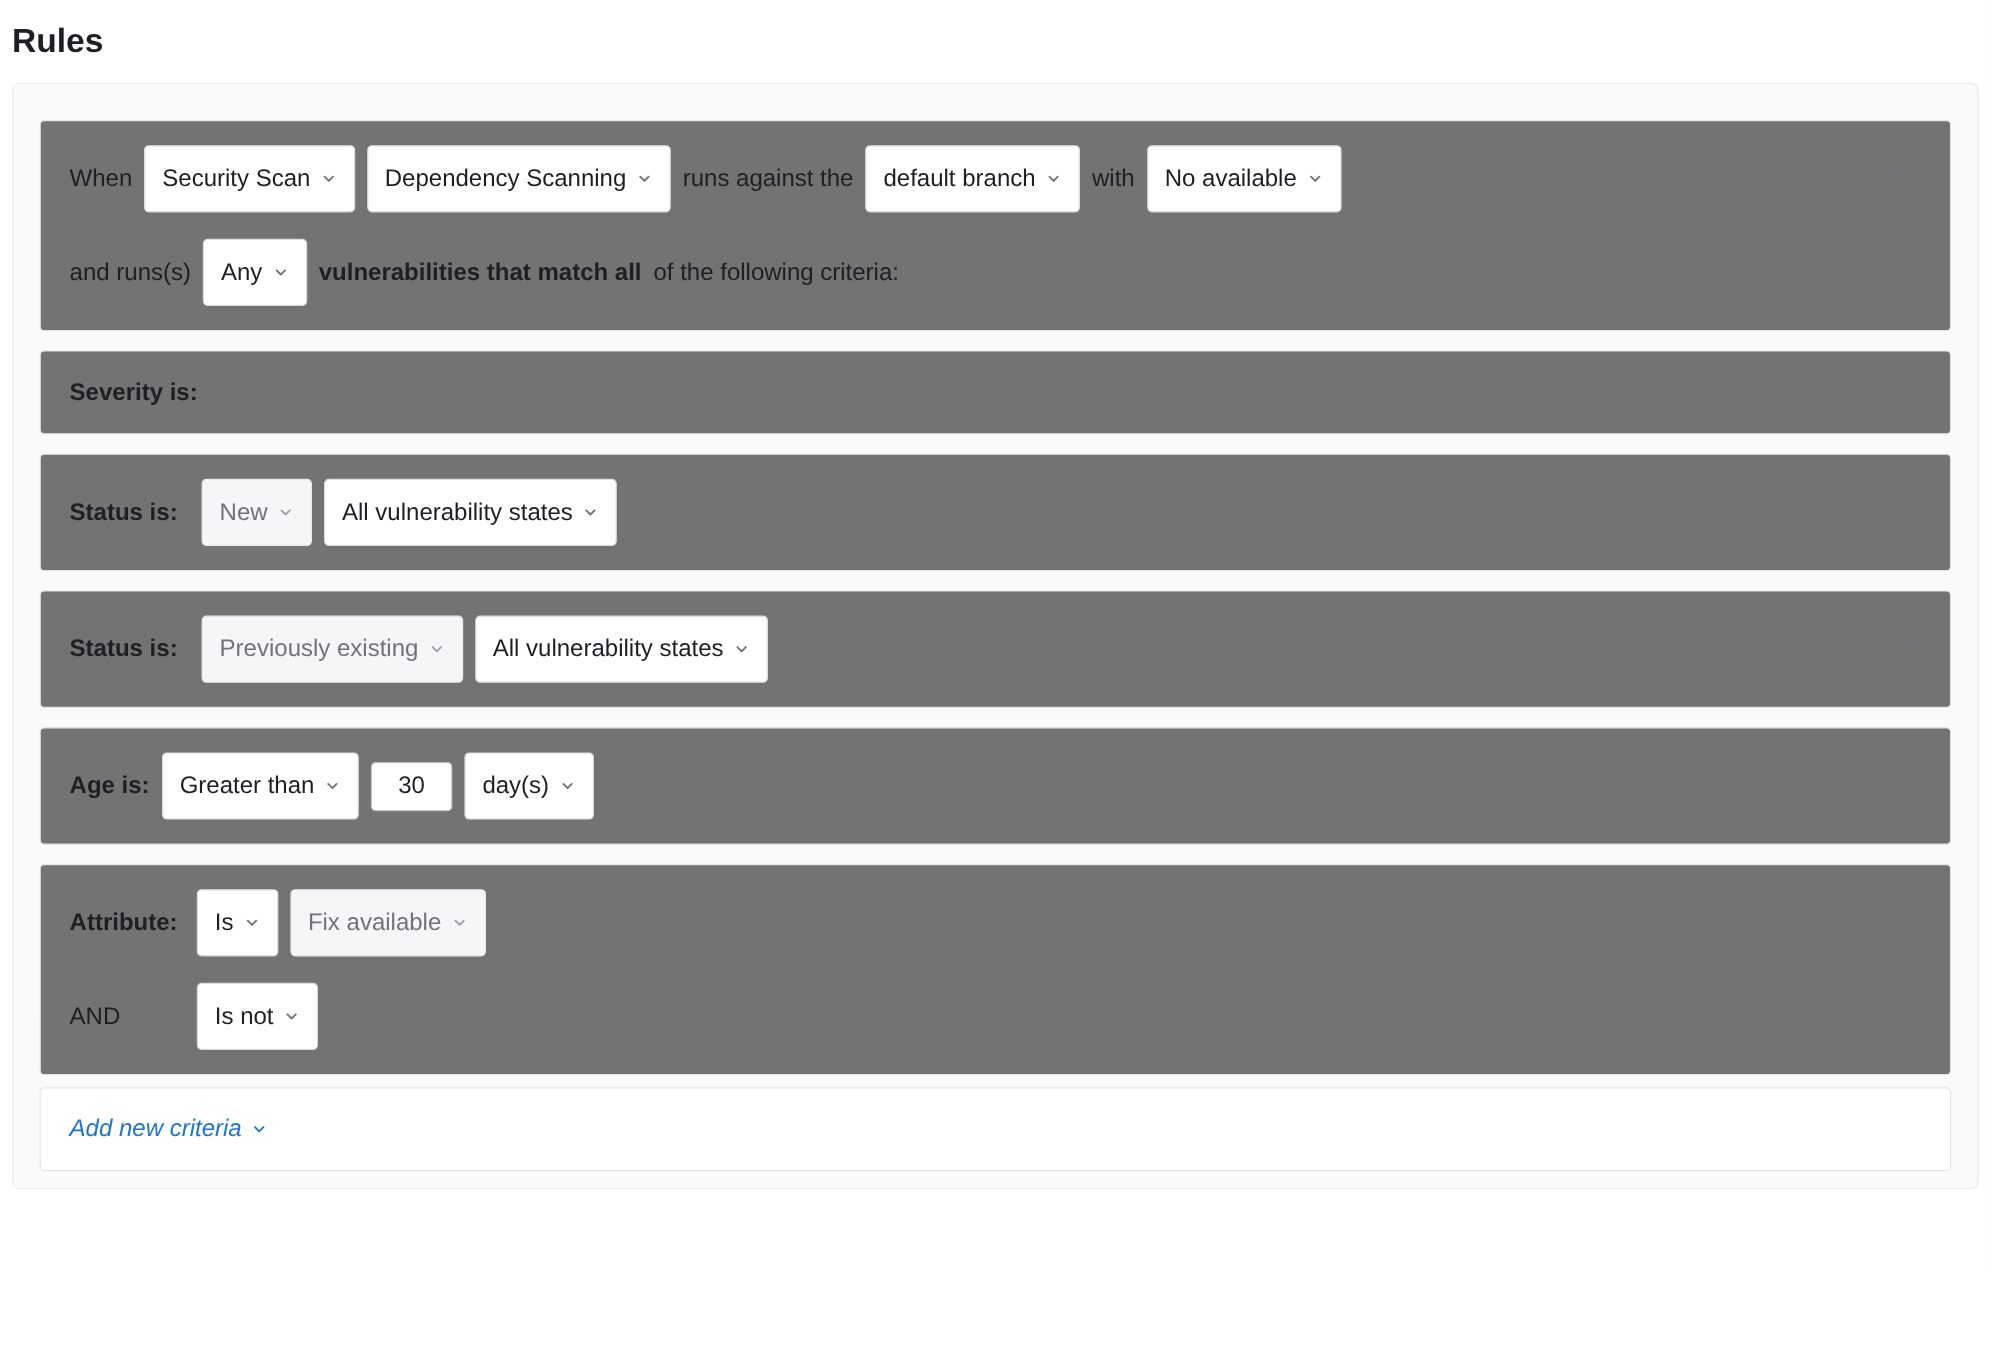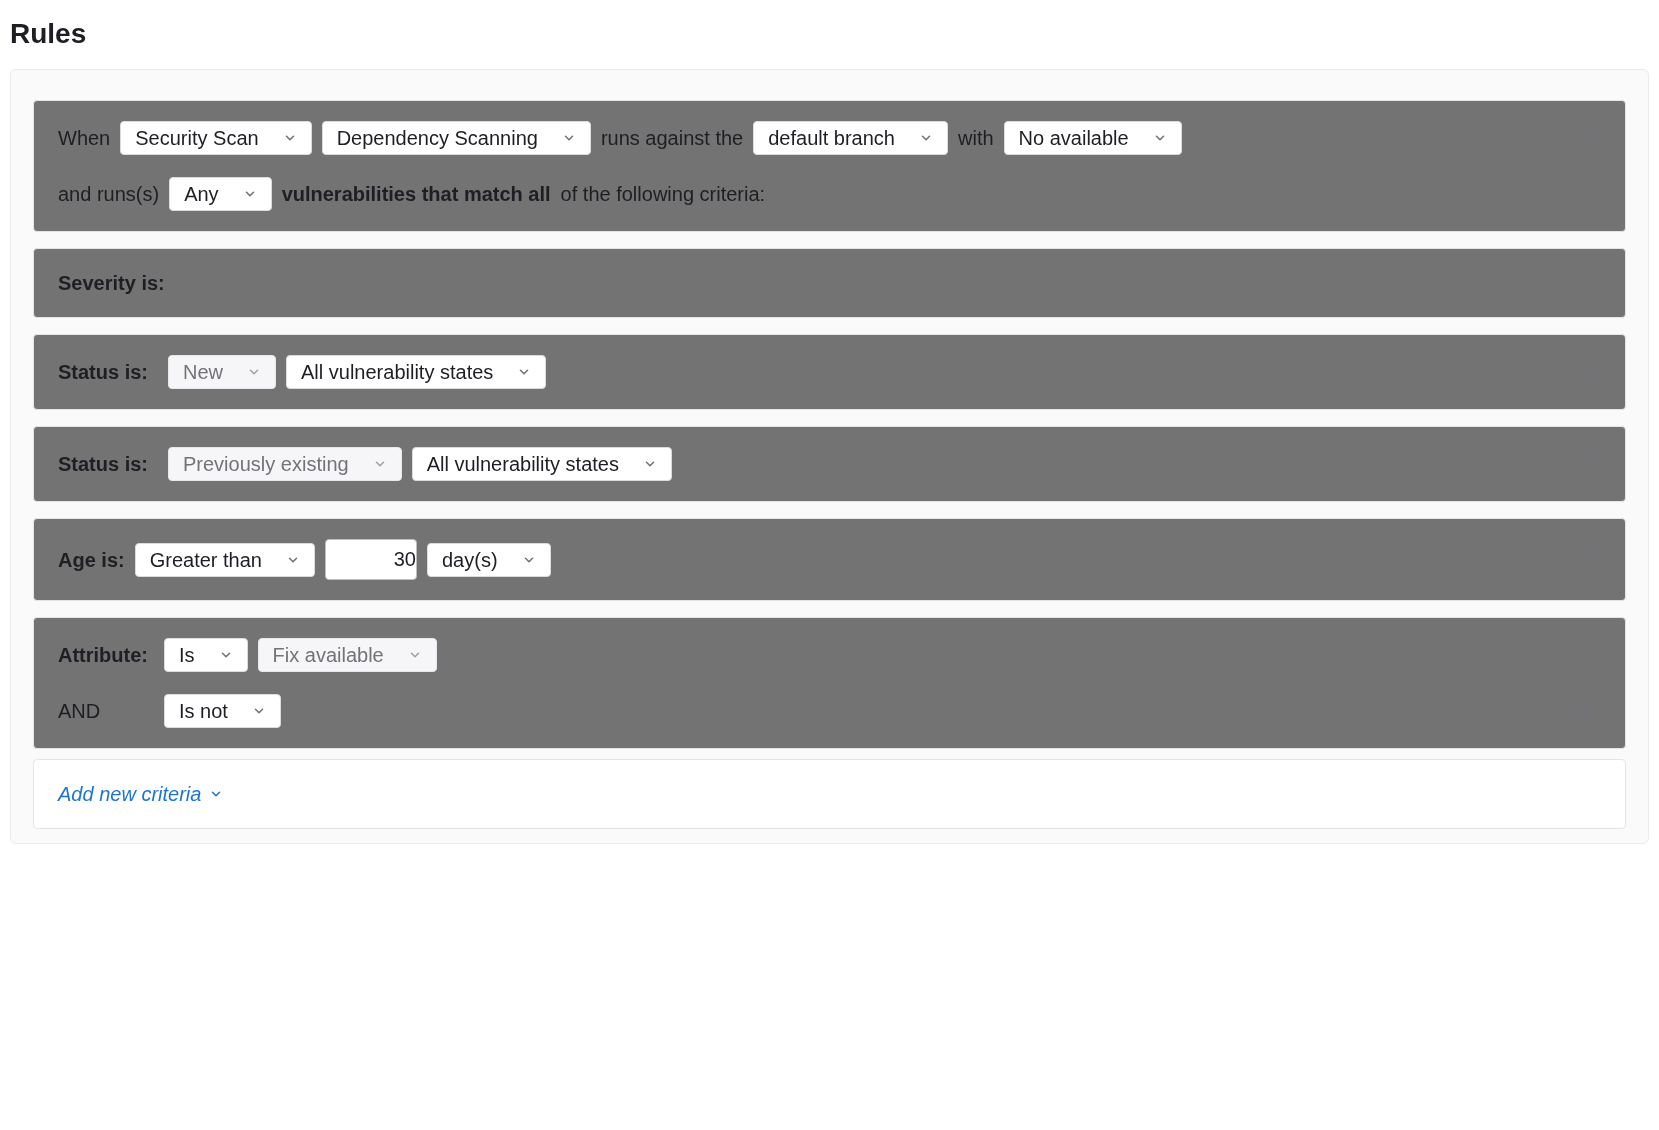--- a/index.html
+++ b/index.html
@@ -37,44 +37,44 @@
     align-items: center;
     flex-wrap: wrap;
     gap: 10px 10px;
   }
   .rule-line + .rule-line { margin-top: 22px; }
   .label-bold { font-weight: 700; color: #1f1e24; white-space: nowrap; }
   .text-plain { color: #1f1e24; }
   .dropdown {
     display: inline-flex;
     align-items: center;
-    gap: 24px;
+    gap: 8px;
     border: 1px solid #dcdcde;
     background: #ffffff;
     border-radius: 4px;
-    padding: 2px 14px;
+    padding: 13px 14px;
     color: #1f1e24;
     font-size: 20px;
     cursor: pointer;
     white-space: nowrap;
   }
   .dropdown.muted {
     background: #f6f6f8;
     color: #737278;
     border-color: #e8e8ec;
   }
   .dropdown .chev { display: inline-flex; }
   .input-box {
     border: 1px solid #bfbfc3;
     background: #ffffff;
     border-radius: 4px;
     padding: 8px 0;
-    width: 92px;
+    width: 68px;
     font-size: 20px;
-    text-align: right;
+    text-align: center;
     color: #1f1e24;
   }
   .spacer-flex { flex: 1 1 auto; }
   .trash-btn {
     display: inline-flex;
     align-items: center;
     justify-content: center;
     width: 34px;
     height: 34px;
     color: #737278;

